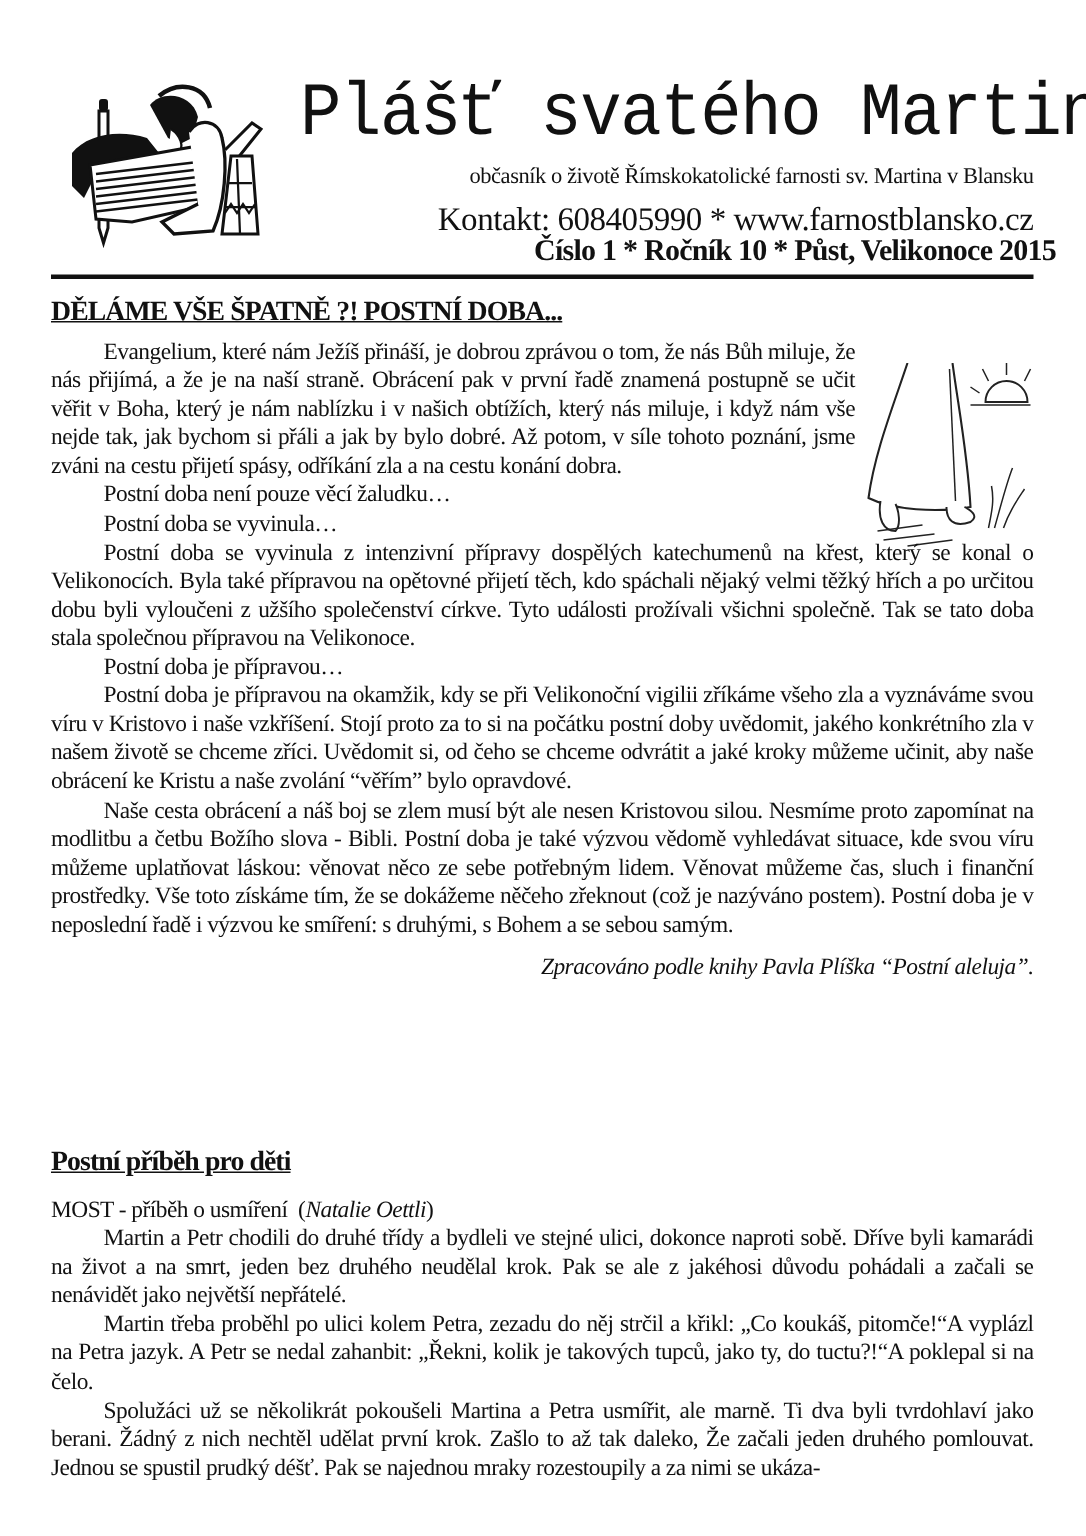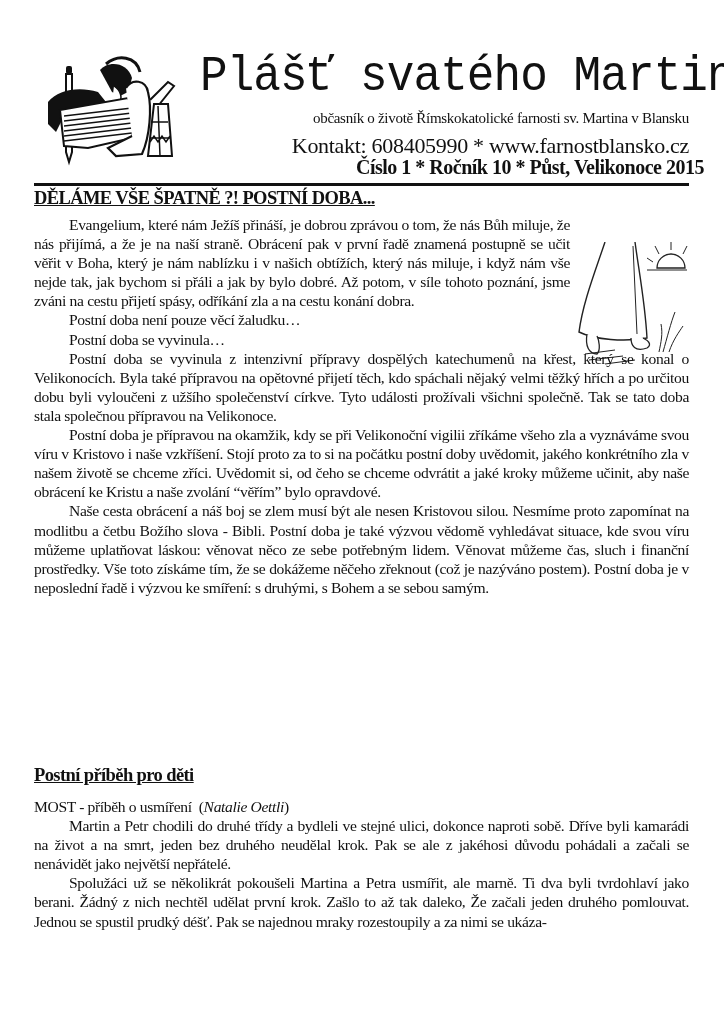--- a/index.html
+++ b/index.html
@@ -62,31 +62,34 @@
     <line x1="96" y1="8" x2="96" y2="0"></line>
       <line x1="84" y1="12" x2="80" y2="4"></line>
       <line x1="108" y1="12" x2="112" y2="4"></line>
     <line x1="78" y1="20" x2="72" y2="16"></line>
       <line x1="72" y1="28" x2="112" y2="28"></line>
     <path d="M88 110 C 92 96, 96 80, 100 70 M 94 110 C 98 98, 104 90, 108 84 M 84 110 C 86 100, 88 92, 86 82" fill="none"></path>
     <path d="M10 112 l 30 -4 M 14 118 l 34 -4 M 30 122 l 30 -4" fill="none"></path>
   </g>
 </svg>
 
-<div class="content" style="top:187px;">
+<div class="content" style="top:197px;">
   <h2>DĚLÁME VŠE ŠPATNĚ ?! POSTNÍ DOBA...</h2>
   <div style="height:6px;"></div>
   <div class="wrap-narrow">
     <p class="ind">Evangelium, které nám Ježíš přináší, je dobrou zprávou o tom, že nás Bůh miluje, že nás přijímá, a že je na naší straně. Obrácení pak v první řadě znamená postupně se učit věřit v Boha, který je nám nablízku i v našich obtížích, který nás miluje, i když nám vše nejde tak, jak bychom si přáli a jak by bylo dobré. Až potom, v síle tohoto poznání, jsme zváni na cestu přijetí spásy, odříkání zla a na cestu konání dobra.</p>
   </div>
   <p class="ind">Postní doba není pouze věcí žaludku…</p>
   <p class="ind">Postní doba se vyvinula…</p>
   <p class="ind">Postní doba se vyvinula z intenzivní přípravy dospělých katechumenů na křest, který se konal o Velikonocích. Byla také přípravou na opětovné přijetí těch, kdo spáchali nějaký velmi těžký hřích a po určitou dobu byli vyloučeni z užšího společenství církve. Tyto události prožívali všichni společně. Tak se tato doba stala společnou přípravou na Velikonoce.</p>
+  <p class="ind">Postní doba je přípravou…</p>
   <p class="ind">Postní doba je přípravou na okamžik, kdy se při Velikonoční vigilii zříkáme všeho zla a vyznáváme svou víru v Kristovo i naše vzkříšení. Stojí proto za to si na počátku postní doby uvědomit, jakého konkrétního zla v našem životě se chceme zříci. Uvědomit si, od čeho se chceme odvrátit a jaké kroky můžeme učinit, aby naše obrácení ke Kristu a naše zvolání “věřím” bylo opravdové.</p>
   <p class="ind">Naše cesta obrácení a náš boj se zlem musí být ale nesen Kristovou silou. Nesmíme proto zapomínat na modlitbu a četbu Božího slova - Bibli. Postní doba je také výzvou vědomě vyhledávat situace, kde svou víru můžeme uplatňovat láskou: věnovat něco ze sebe potřebným lidem. Věnovat můžeme čas, sluch i finanční prostředky. Vše toto získáme tím, že se dokážeme něčeho zřeknout (což je nazýváno postem). Postní doba je v neposlední řadě i výzvou ke smíření: s druhými, s Bohem a se sebou samým.</p>
+  <p class="sig">Zpracováno podle knihy Pavla Plíška “Postní aleluja”.</p>
 </div>
 
 <div class="content sec2">
   <h2>Postní příběh pro děti</h2>
   <p class="mosttitle"><span>MOST - příběh o usmíření</span>&nbsp; (<i>Natalie Oettli</i>)</p>
   <p class="ind">Martin a Petr chodili do druhé třídy a bydleli ve stejné ulici, dokonce naproti sobě. Dříve byli kamarádi na život a na smrt, jeden bez druhého neudělal krok. Pak se ale z jakéhosi důvodu pohádali a začali se nenávidět jako největší nepřátelé.</p>
+  <p class="ind">Martin třeba proběhl po ulici kolem Petra, zezadu do něj strčil a křikl: „Co koukáš, pitomče!“A vyplázl na Petra jazyk. A Petr se nedal zahanbit: „Řekni, kolik je takových tupců, jako ty, do tuctu?!“A poklepal si na čelo.</p>
   <p class="ind">Spolužáci už se několikrát pokoušeli Martina a Petra usmířit, ale marně. Ti dva byli tvrdohlaví jako berani. Žádný z nich nechtěl udělat první krok. Zašlo to až tak daleko, Že začali jeden druhého pomlouvat. Jednou se spustil prudký déšť. Pak se najednou mraky rozestoupily a za nimi se ukáza-</p>
 </div>
 
 </body></html>

